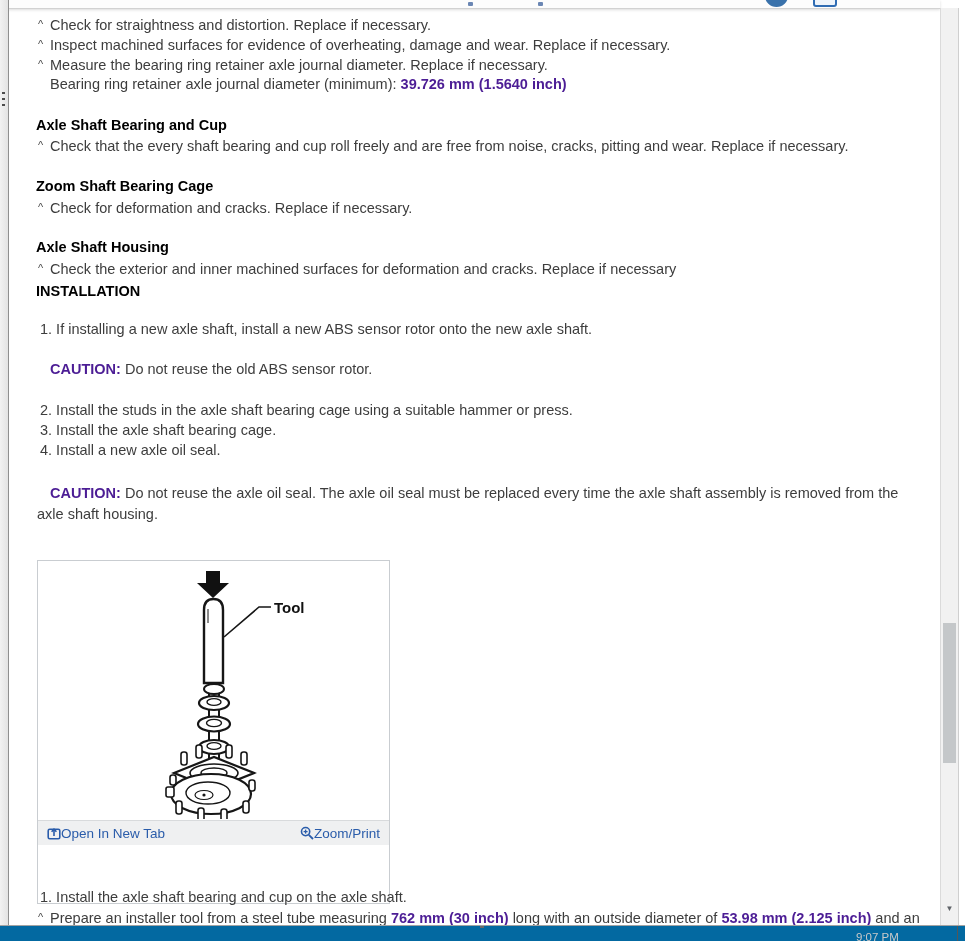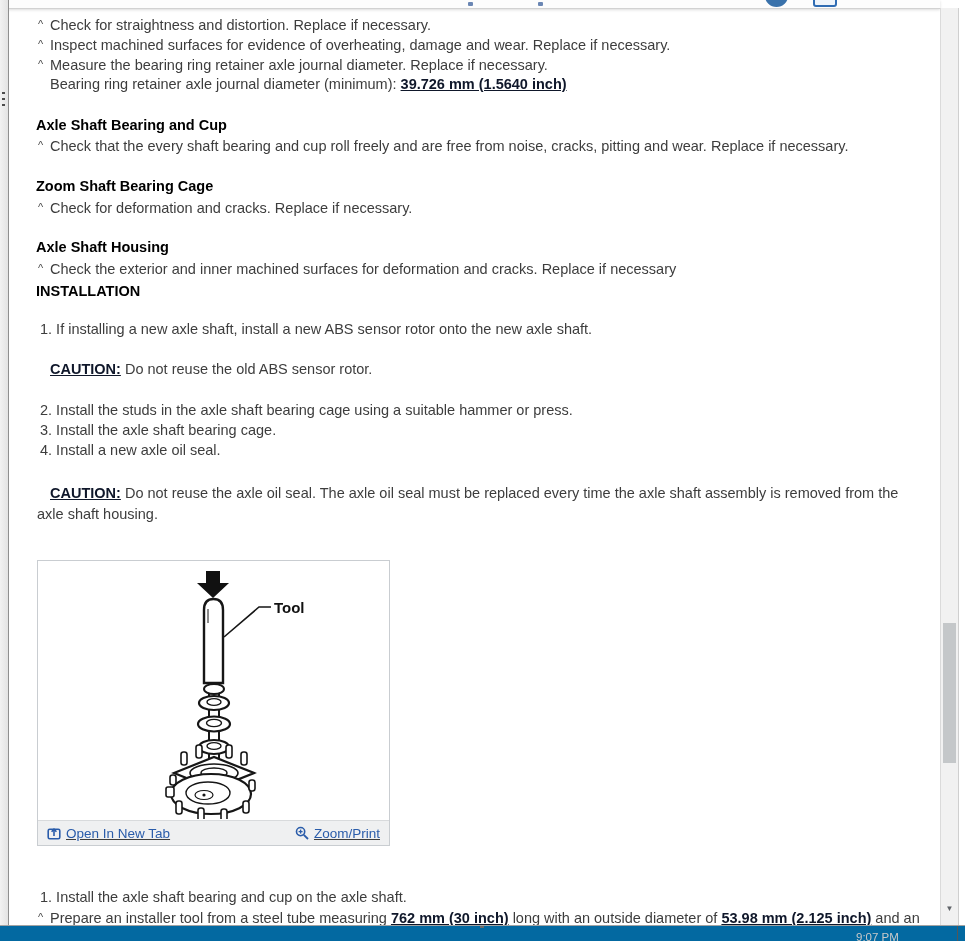--- a/index.html
+++ b/index.html
@@ -39,32 +39,32 @@
     border-top:1px solid #a3a3a3;overflow:hidden;z-index:10;
   }
   .taskbar .time{position:absolute;left:856px;top:5px;color:#c9c9c9;font-size:11.5px;}
   .taskbar .tray-sep{position:absolute;left:957px;top:0;bottom:0;width:1px;background:#565656;}
   .taskbar .icon-sliver{position:absolute;left:480px;top:0;width:4px;height:2px;background:#6b6b6b;}
   
   .doc-line{position:absolute;white-space:nowrap;line-height:15px;}
   .doc-wrap{position:absolute;line-height:21px;white-space:normal;}
   .caret{font-size:11px;color:#4a4a4a;display:inline-block;width:12px;vertical-align:2px;}
   .h{font-weight:bold;color:#000000;}
-  b,.b{font-weight:bold;color:#0f172a;text-decoration:underline;}
+  b,.b{font-weight:bold;color:#4c1d95;}
   
   .figure{
-    position:absolute;left:37px;top:560px;width:353px;height:286px;
-    border:1px solid #c9cdd1;background:#fff;box-sizing:border-box;text-decoration:underline;
+    position:absolute;left:37px;top:560px;width:353px;height:344px;
+    border:1px solid #c9cdd1;background:#fff;box-sizing:border-box;
   }
   .figure-canvas{position:relative;height:259px;}
   .figure-footer{
     height:25px;background:#eff0f1;border-top:1px solid #d8dadc;
     display:flex;justify-content:space-between;align-items:center;padding:0 9px;box-sizing:border-box;
   }
-  .fig-link{color:#2a5caa;font-size:13.5px;text-decoration:none;display:flex;align-items:center;gap:5px;cursor:pointer;}
+  .fig-link{color:#2a5caa;font-size:13.5px;text-decoration:none;display:flex;align-items:center;cursor:pointer;}
   .fig-link svg{display:block;}
 </style>
 </head>
 <body>
 
 <div class="topbar">
   <span class="speck" style="left:460px"></span>
   <span class="speck" style="left:530px"></span>
   <span class="avatar"></span>
   <span class="appicon"></span>

